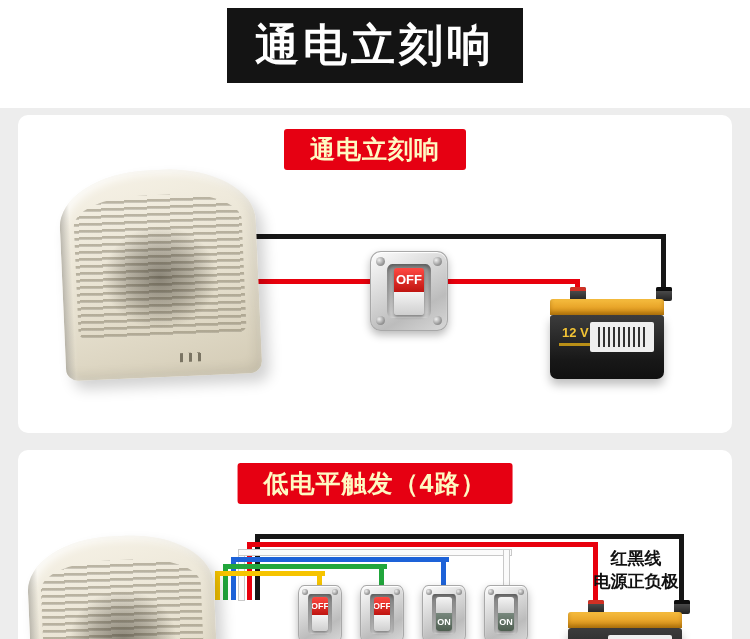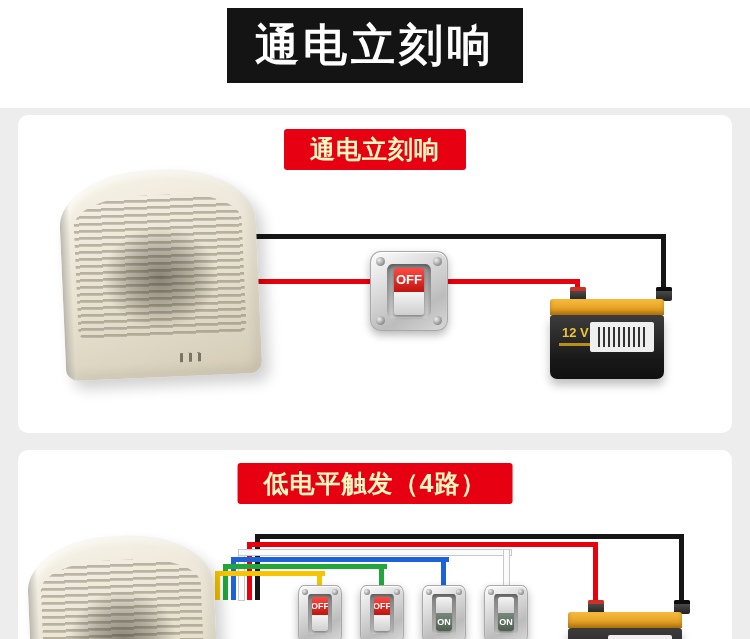--- a/index.html
+++ b/index.html
@@ -272,20 +272,24 @@
         <div class="sw-toggle">
           <div class="sw-cap">
             <span>ON</span>
           </div>
           <div class="sw-stem"></div>
         </div>
       </div>
     </div>
   </div>
 
+  <div class="wire-label-2">
+    <div>红黑线</div>
+    <div>电源正负极</div>
+  </div>
 
   <div class="battery" style="left:550px;top:150px;">
     <div class="bat-terminal left"></div>
     <div class="bat-terminal right"></div>
     <div class="bat-top"></div>
     <div class="bat-body">
       <span class="bat-voltage">12 V</span>
       <div class="bat-sticker"></div>
     </div>
   </div>

